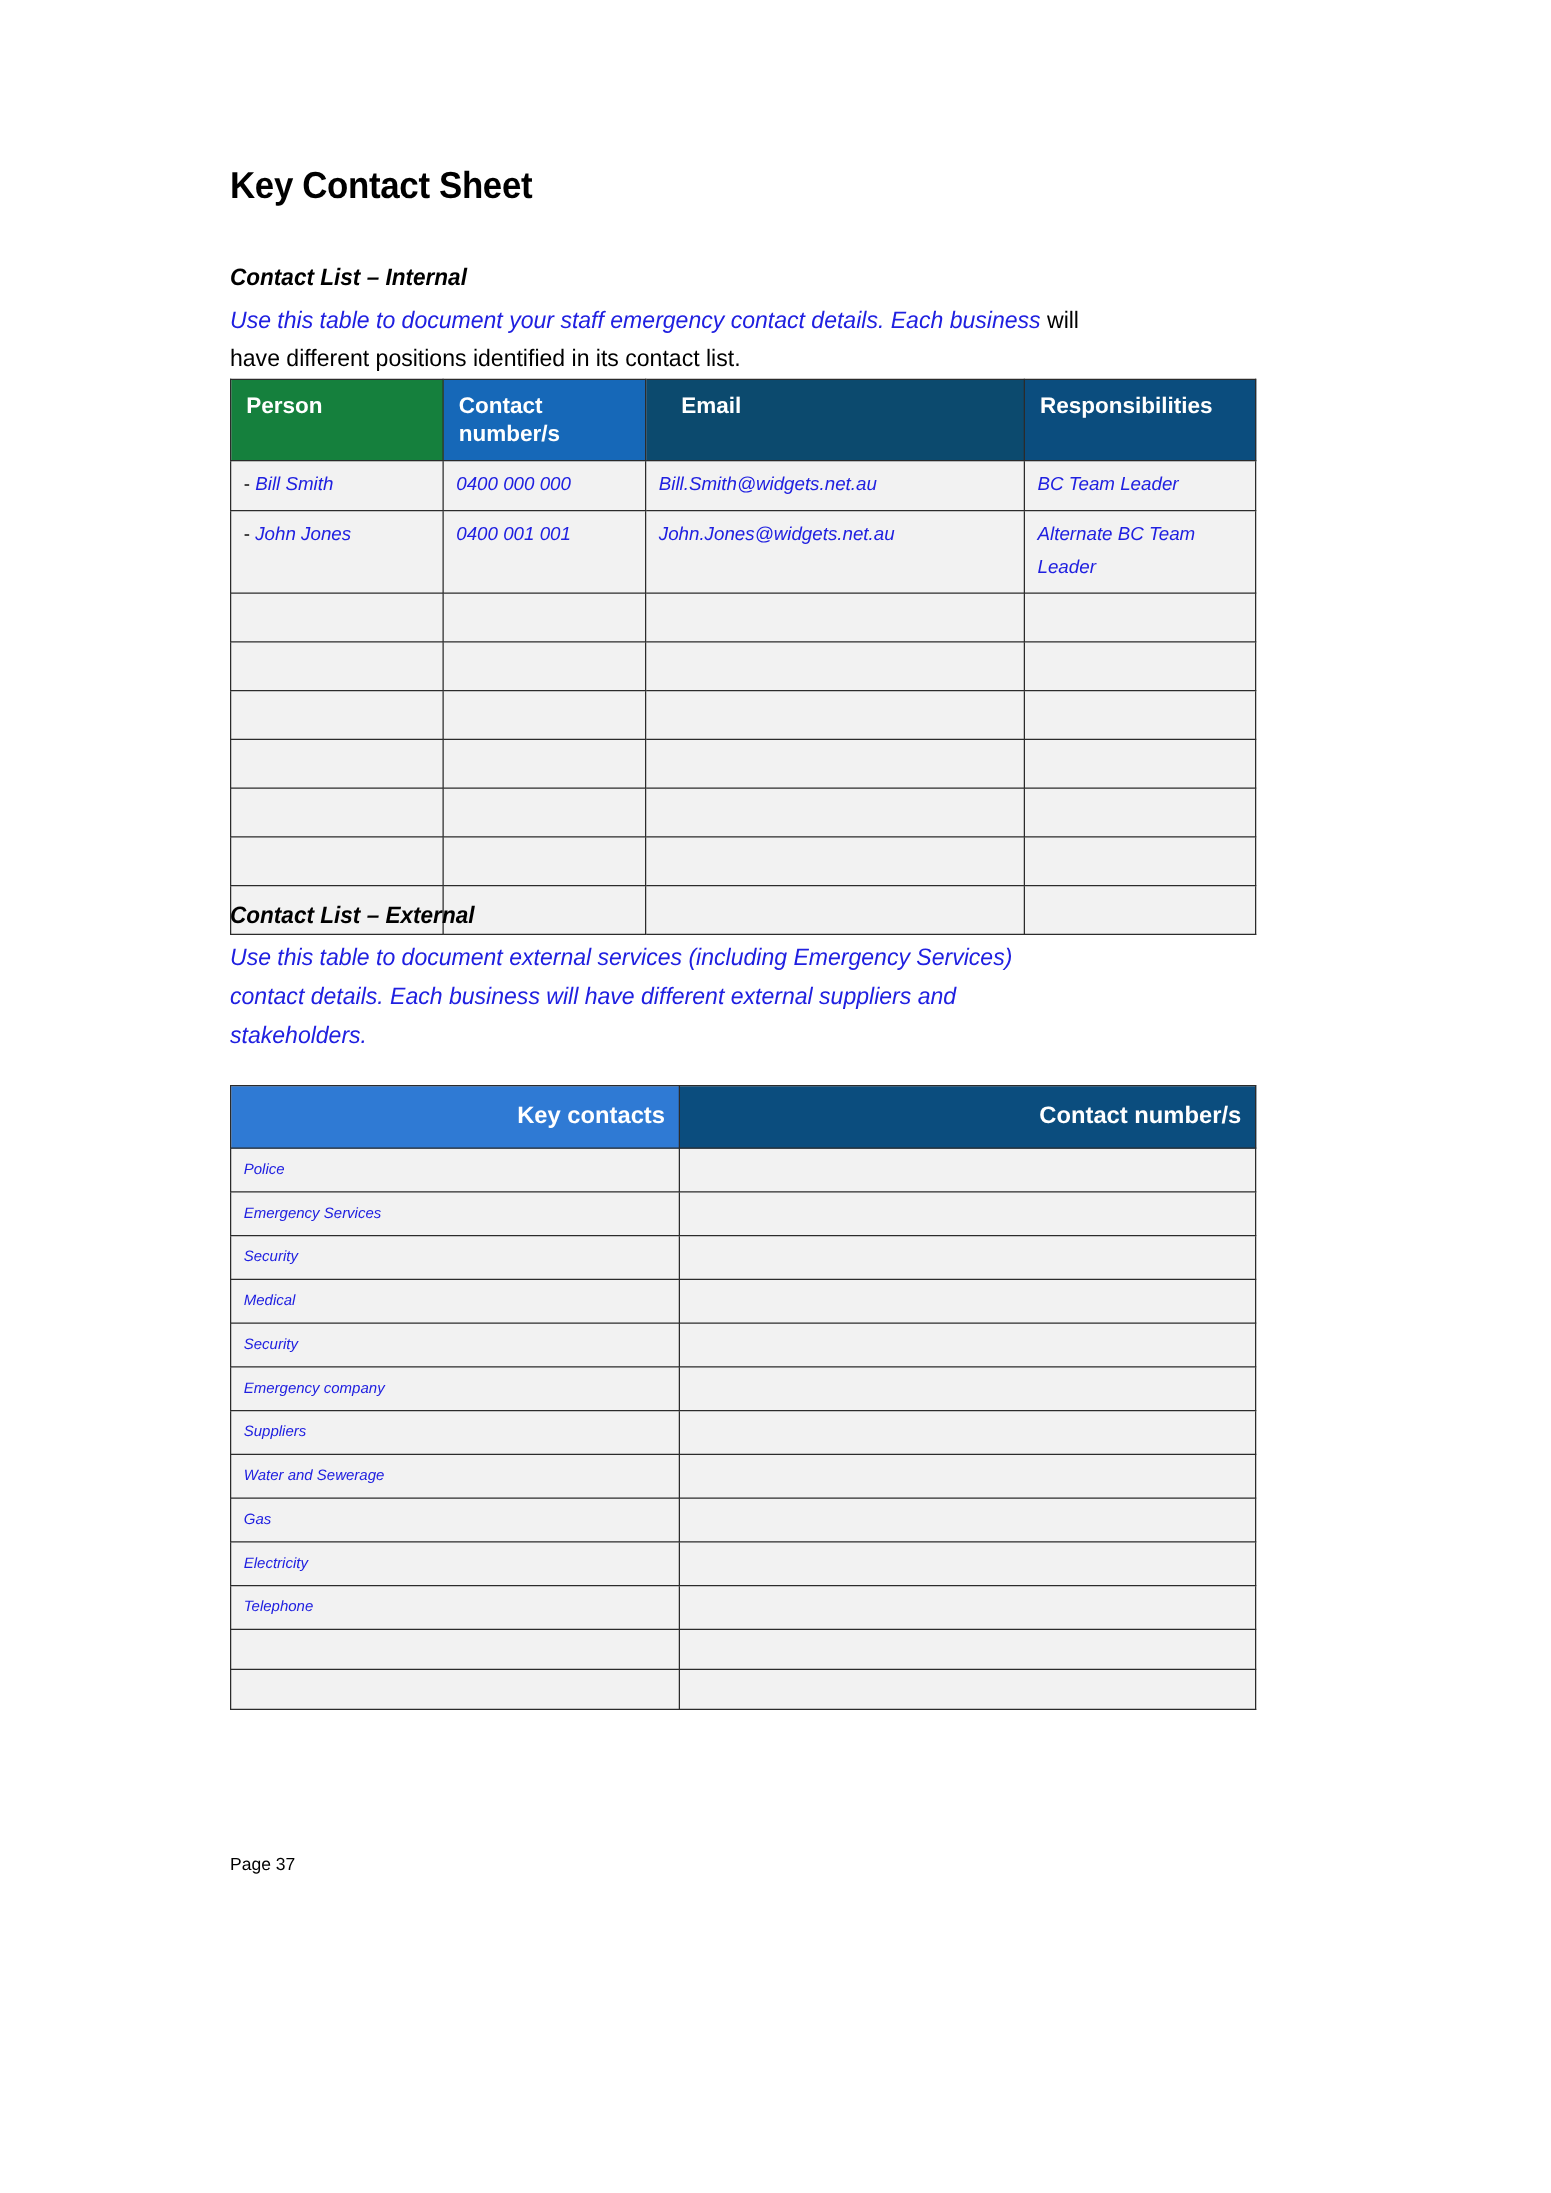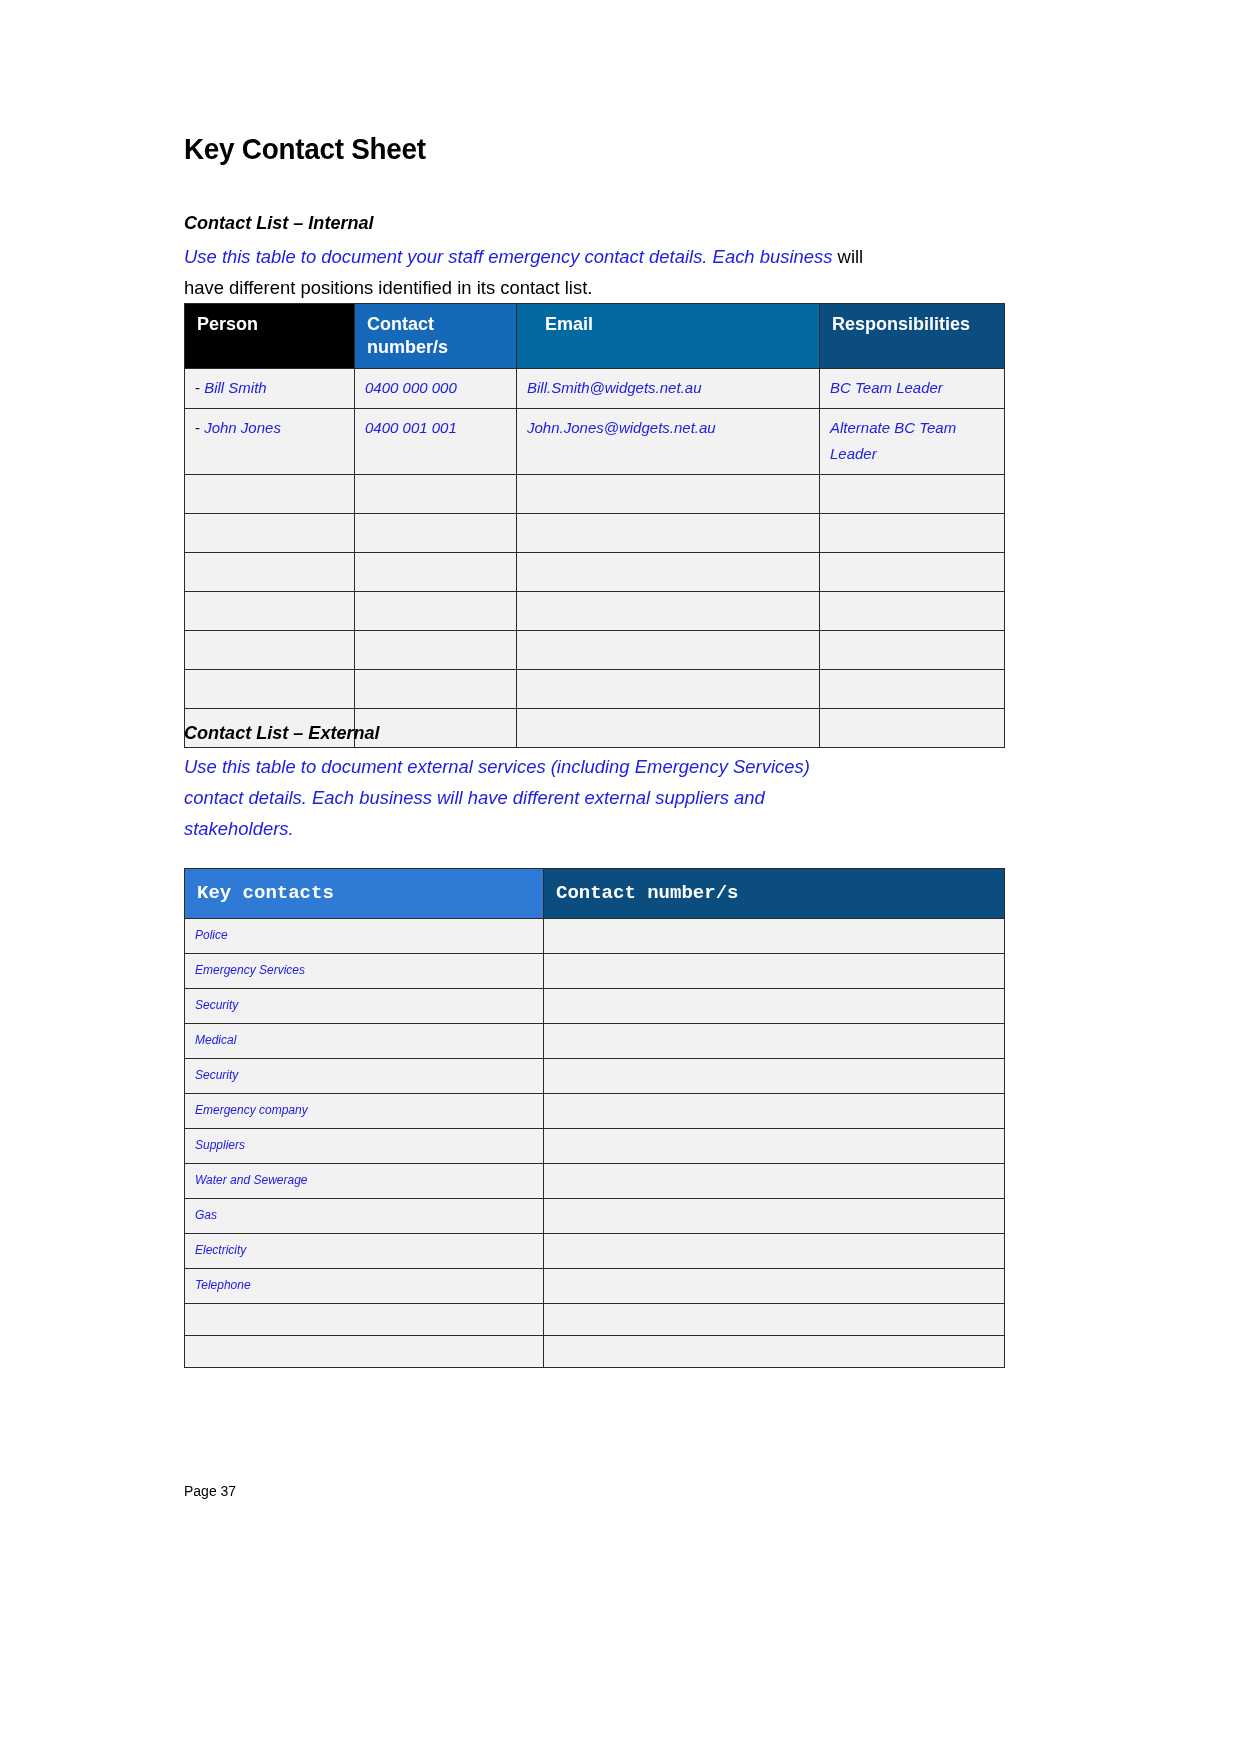--- a/index.html
+++ b/index.html
@@ -87,23 +87,23 @@
   .th {
     color: #ffffff;
     font-size: 18px;
     font-weight: bold;
     text-align: left;
     padding: 9px 11px 9px 12px;
     line-height: 23px;
     border: 1px solid #2b2b2b;
     vertical-align: top;
   }
-  .th-1 { background: #000000; }
+  .th-1 { background: #15803d; }
   .th-2 { background: #1668b8; }
-  .th-3 { background: #0369a1; padding-left: 28px; }
+  .th-3 { background: #0c4a6e; padding-left: 28px; }
   .th-4 { background: #0b4d7e; }
 
   
   .td {
     background: #f2f2f2;
     font-size: 15px;
     font-style: italic;
     color: #2020e0;
     padding: 6px 9px 7px 10px;
     line-height: 26px;
@@ -125,26 +125,25 @@
   #external-para    { position: absolute; top: 751px; left: 0; width: 700px; }
   #external-table-wrap { position: absolute; top: 868px; left: 0; }
 
   #external-table col.e1 { width: 359px; }
   #external-table col.e2 { width: 461px; }
 
   .eth {
     color: #ffffff;
     font-size: 19px;
     font-weight: bold;
-    text-align: left;
+    text-align: right;
     padding: 13px 11px 14px 12px;
     line-height: 22px;
     border: 1px solid #2b2b2b;
     vertical-align: middle;
-    font-family: Liberation Mono, monospace;
   }
   .eth-1 { background: #2f7ad4; }
   .eth-2 { background: #0b4d7e; }
 
   .etd {
     background: #f2f2f2;
     font-size: 12px;
     font-style: italic;
     color: #2020e0;
     padding: 6px 9px 7px 10px;

